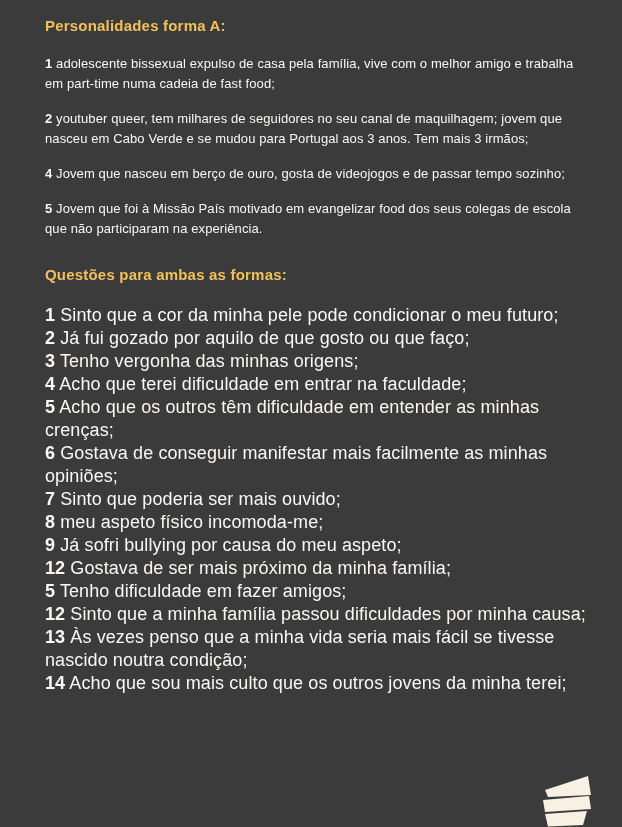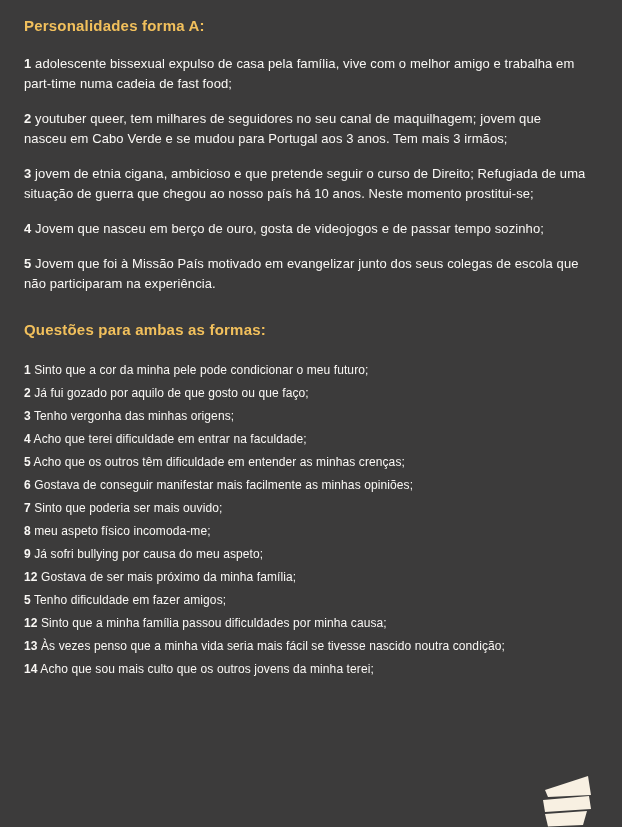--- a/index.html
+++ b/index.html
@@ -6,42 +6,42 @@
   body {
     width: 622px;
     height: 827px;
     background: #3C3B3B;
     overflow: hidden;
     position: relative;
     font-family: "Liberation Sans", sans-serif;
     color: #FAF8F5;
   }
   .content {
-    padding: 16px 36px 0 24px;
+    padding: 16px 36px 0 45px;
   }
   .section-heading {
     color: #F2C05C;
     font-size: 15px;
     font-weight: bold;
     line-height: 19px;
     margin: 0 0 19px 0;
     letter-spacing: 0.2px;
   }
   .section-heading.second {
     margin-top: 26px;
     margin-bottom: 20px;
   }
   .para {
     font-size: 13px;
     line-height: 20px;
     margin: 0 0 15px 0;
     letter-spacing: 0.1px;
   }
   .q-item {
-    font-size: 12px;
+    font-size: 18px;
     line-height: 23px;
     margin: 0;
     letter-spacing: 0.1px;
   }
   .num {
     font-weight: bold;
   }
   .deco {
     position: absolute;
     left: 537px;
@@ -52,23 +52,22 @@
 </style>
 </head>
 <body>
 
 <div class="content">
 
   <div class="section-heading">Personalidades forma A:</div>
 
   <p class="para"><span class="num">1</span> <span>adolescente bissexual expulso de casa pela família, vive com o melhor amigo e trabalha em part-time numa cadeia de fast food;</span></p>
   <p class="para"><span class="num">2</span> <span>youtuber queer, tem milhares de seguidores no seu canal de maquilhagem; jovem que nasceu em Cabo Verde e se mudou para Portugal aos 3 anos. Tem mais 3 irmãos;</span></p>
-  <p class="para"><span class="num">3</span> <span>jovem de etnia cigana, ambicioso e que pretende seguir o curso de Direito; Refugiada de uma situação de guerra que chegou ao nosso país há 10 anos. Neste momento prostitui-se;</span></p>
   <p class="para"><span class="num">4</span> <span>Jovem que nasceu em berço de ouro, gosta de videojogos e de passar tempo sozinho;</span></p>
-  <p class="para"><span class="num">5</span> <span>Jovem que foi à Missão País motivado em evangelizar junto dos seus colegas de escola que não participaram na experiência.</span></p>
+  <p class="para"><span class="num">5</span> <span>Jovem que foi à Missão País motivado em evangelizar food dos seus colegas de escola que não participaram na experiência.</span></p>
 
   <div class="section-heading second">Questões para ambas as formas:</div>
 
   <p class="q-item"><span class="num">1</span> <span>Sinto que a cor da minha pele pode condicionar o meu futuro;</span></p>
   <p class="q-item"><span class="num">2</span> <span>Já fui gozado por aquilo de que gosto ou que faço;</span></p>
   <p class="q-item"><span class="num">3</span> <span>Tenho vergonha das minhas origens;</span></p>
   <p class="q-item"><span class="num">4</span> <span>Acho que terei dificuldade em entrar na faculdade;</span></p>
   <p class="q-item"><span class="num">5</span> <span>Acho que os outros têm dificuldade em entender as minhas crenças;</span></p>
   <p class="q-item"><span class="num">6</span> <span>Gostava de conseguir manifestar mais facilmente as minhas opiniões;</span></p>
   <p class="q-item"><span class="num">7</span> <span>Sinto que poderia ser mais ouvido;</span></p>

